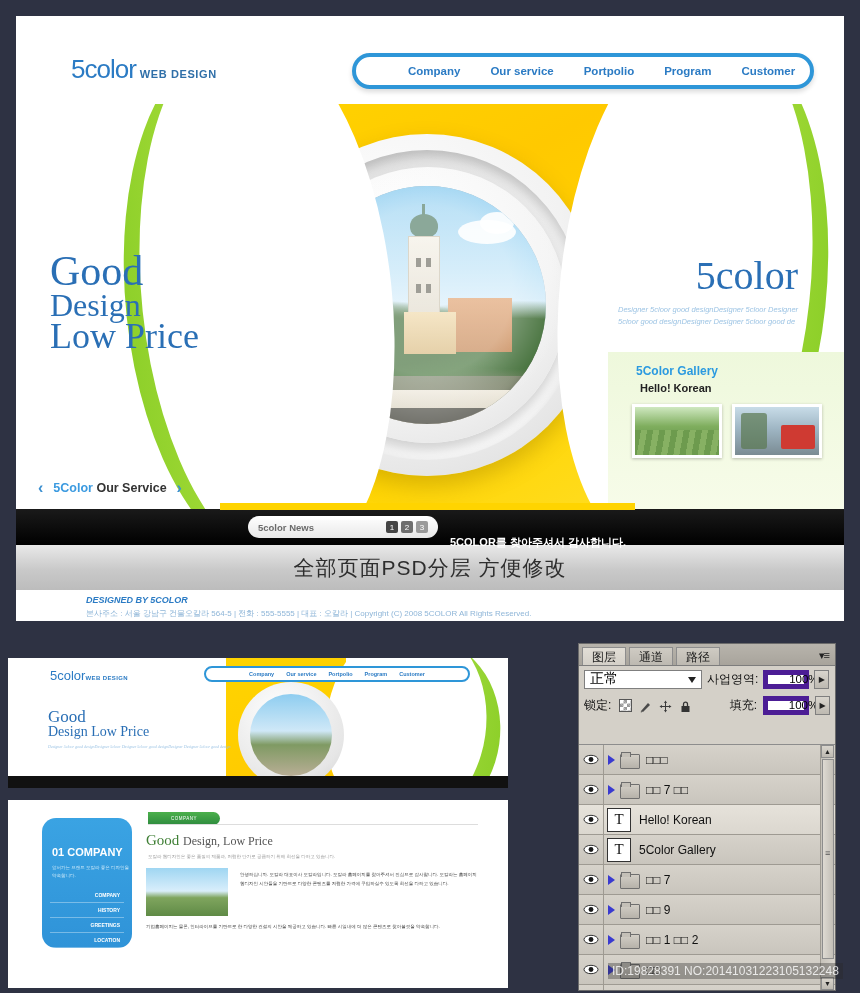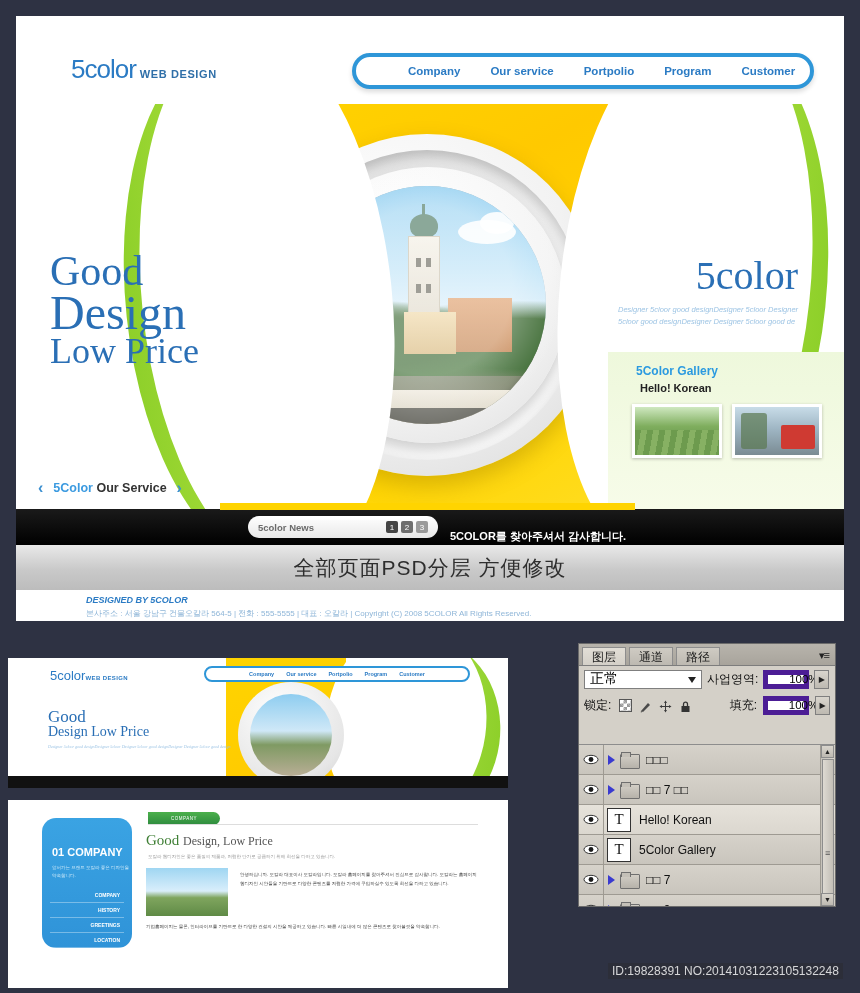--- a/index.html
+++ b/index.html
@@ -100,21 +100,21 @@
   }
   .swoosh-r-mask{
     position:absolute; left: 544px; top:-88px; width: 250px; height: 545px;
     border-radius:50%; background:#fff; transform: rotate(6deg);
   }
 
   
   .good-head{ position:absolute; left: 34px; top: 148px; font-family:"Liberation Serif", serif;
     color:#2a6fb5; line-height: .92; z-index: 8;}
   .good-head .l1{ font-size: 42px; }
-  .good-head .l2{ font-size: 48px; }
+  .good-head .l2{ font-size: 32px; }
   .good-head .l3{ font-size: 36px; }
 
   .svc-box{ position:absolute; left: 22px; top: 375px; width: 190px; z-index: 9;}
   .svc-head{ display:flex; align-items:center; gap: 10px; font-size: 12.5px; font-weight:700; }
   .svc-head .arr{ color:#3b8fd0; font-size: 16px; font-weight:700; cursor:pointer;}
   .svc-head .t1{ color:#3b9ae0; }
   .svc-head .t2{ color:#333; }
   .svc-list{ list-style:none; margin-top: 6px; margin-left: 42px; }
   .svc-list li{ font-size: 11.5px; color:#2f7fc2; padding: 4px 6px; border-bottom:1px solid #dfeaf3; cursor:pointer;}
 
@@ -143,21 +143,21 @@
   .newsbar .yellowcap{position:absolute;left:204px;top:-6px;width:415px;height:7px;background:#ffd400;}
   .news-pill{ position:absolute; left: 232px; top: 7px; width: 190px; height: 22px;
     background: linear-gradient(#ffffff,#e8e8e8); border-radius: 12px; display:flex; align-items:center;
     padding: 0 10px; }
   .news-pill .lbl{ font-size: 9.5px; color:#6b6b6b; font-weight:700;}
   .news-dots{ margin-left: auto; display:flex; gap: 3px;}
   .news-dots span{ width: 12px; height: 12px; font-size:8px; color:#fff; display:flex; align-items:center;
     justify-content:center; background:#6e6e6e; border-radius:2px; cursor:pointer;}
   .news-dots span.on{ background:#444; }
   .news-dots span.d3{ background:#9a9a9a; }
-  .news-msg{ position:absolute; left: 434px; top: 20px; font-size: 11px; font-weight:700; color:#fff;text-align:center;}
+  .news-msg{ position:absolute; left: 434px; top: 26px; font-size: 11px; font-weight:700; color:#fff;text-align:center;}
 
   
   .gray-band{ position:absolute; left:0; top: 529px; width:100%; height: 45px;
     background: linear-gradient(#e9e9e9, #c9c9c9 55%, #bcbcbc 100%); display:flex; align-items:center; justify-content:center;}
   .gray-band span{ font-size: 21px; color:#2e2e2e; letter-spacing:1px;}
 
   
   .tfooter{ position:absolute; left:0; top: 574px; width:100%; height: 31px; background:#fff;}
   .tfooter .d1{ position:absolute; left: 70px; top: 5px; font-size: 9px; font-weight:700; font-style:italic; color:#2b7bc4;}
   .tfooter .d2{ position:absolute; left: 70px; top: 18px; font-size: 8px; color:#8fb6d8;}
@@ -200,21 +200,21 @@
   .t2-good{position:absolute;left:138px;top:32px;font-family:"Liberation Serif",serif;color:#3f7f35;font-size:15px;}
   .t2-good .gray{color:#555;font-size:12px;}
   .t2-sub{position:absolute;left:140px;top:54px;font-size:4.5px;color:#9a9a9a;}
   .t2-img{position:absolute;left:138px;top:68px;width:82px;height:48px;
     background:linear-gradient(#9fd6f2 0%,#d9eefb 48%,#7fa55e 62%,#5f8a46 100%);}
   .t2-para{position:absolute;left:232px;top:70px;width:238px;font-size:4.5px;color:#444;line-height:2;}
   .t2-para2{position:absolute;left:138px;top:122px;width:332px;font-size:4.5px;color:#444;line-height:2;}
 
   
   #ps-panel{
-    position:absolute; left: 578px; top: 643px; width: 258px; height: 264px;
+    position:absolute; left: 578px; top: 643px; width: 258px; height: 348px;
     background:#d4d0c8; border:1px solid #6b6b6b;
     font-family:"Liberation Sans", sans-serif;
   }
   .ps-tabs{ height: 22px; background: linear-gradient(#b8b4ac,#a8a49c); display:flex; align-items:flex-end;
     border-bottom:1px solid #7d7d7d; position:relative;}
   .ps-tab{ height: 18px; padding: 0 9px; font-size: 12px; line-height:18px; color:#1c1c1c;
     background: linear-gradient(#cfcbc3,#bdb9b1); border:1px solid #8d8d8d; border-bottom:none; margin-left:3px;
     cursor:pointer;}
   .ps-tab.active{ background: linear-gradient(#e2ded6,#d4d0c8); }
   .ps-menu{ position:absolute; right: 6px; bottom: 3px; font-size: 11px; color:#222; cursor:pointer; letter-spacing:-1px;}

